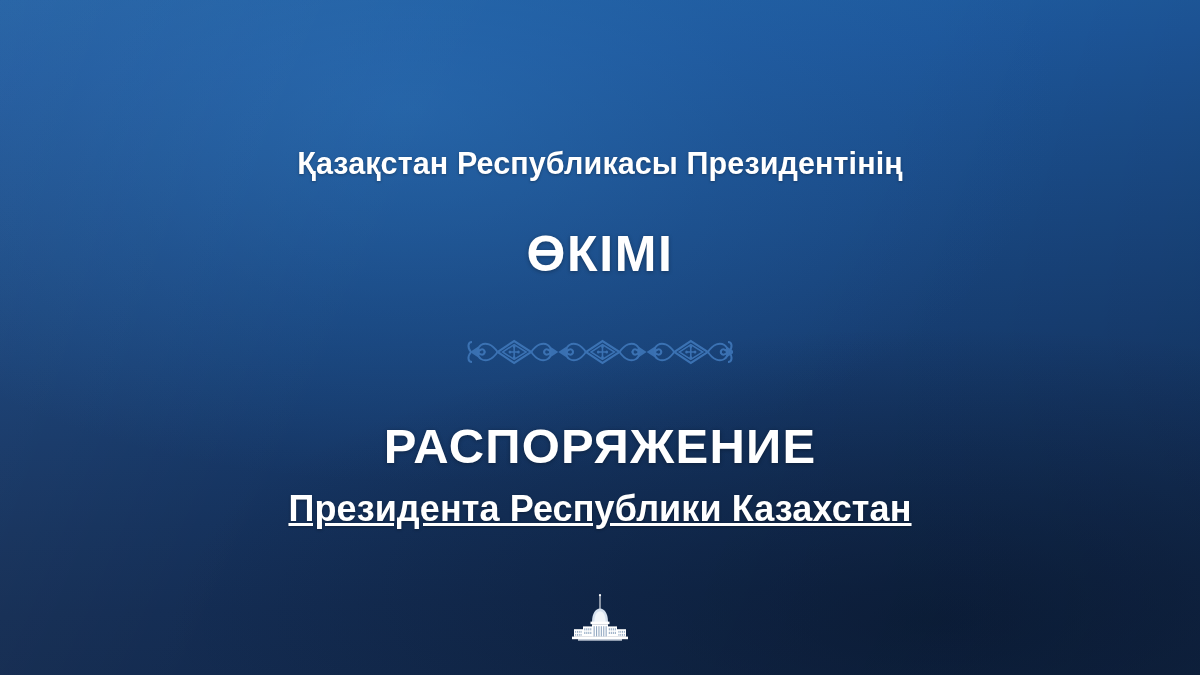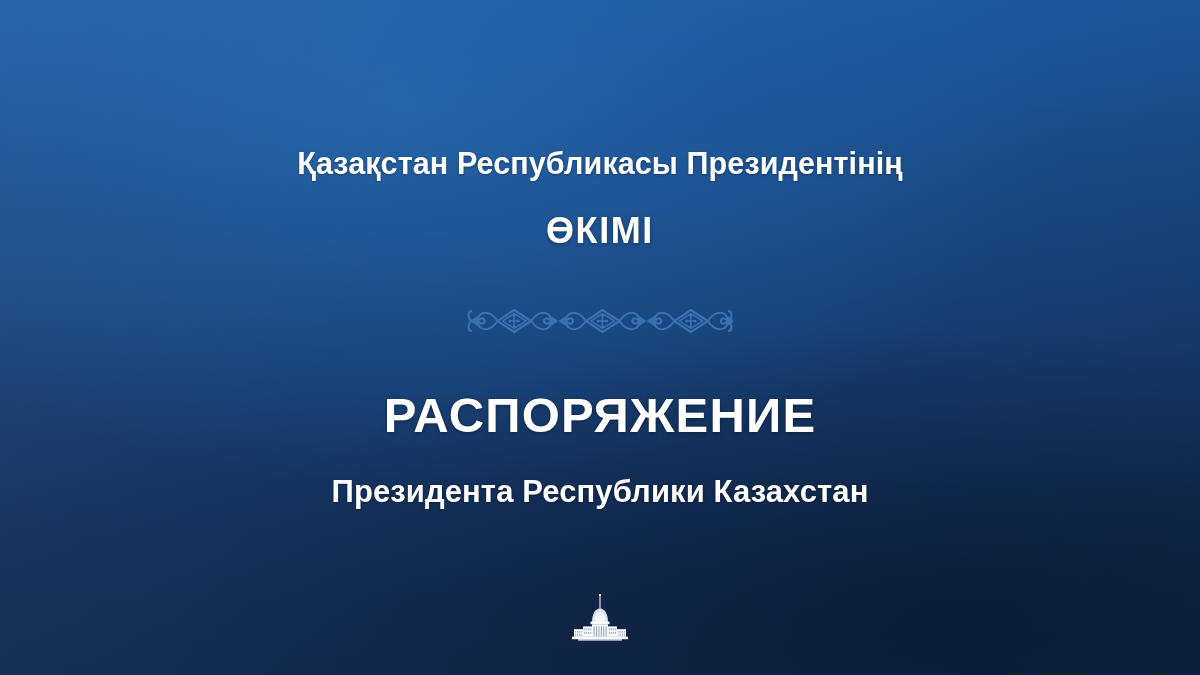--- a/index.html
+++ b/index.html
@@ -68,25 +68,25 @@
     font-size:30.5px;
     font-weight:bold;
     letter-spacing:0.1px;
     line-height:1.18;
     white-space:nowrap;
     text-shadow:0 1px 3px rgba(0,0,0,0.30);
   }
 
   .kz-title {
     color:#ffffff;
-    font-size:36px;
+    font-size:50px;
     font-weight:bold;
     letter-spacing:1.6px;
     line-height:1.1;
-    margin-top:11px;
+    margin-top:27px;
     white-space:nowrap;
     text-shadow:0 1px 4px rgba(0,0,0,0.32);
   }
 
   
   .ornament {
     margin-top:48px;
     width:266px;
     height:44px;
     display:block;
@@ -107,27 +107,28 @@
     font-weight:bold;
     letter-spacing:1.2px;
     line-height:1.1;
     white-space:nowrap;
     text-shadow:0 1px 4px rgba(0,0,0,0.32);
     text-align:right;
   }
 
   .ru-line {
     color:#ffffff;
-    font-size:31px;
+    font-size:36px;
     font-weight:bold;
     letter-spacing:0.1px;
     line-height:1.18;
-    margin-top:32px;
+    margin-top:14px;
     white-space:nowrap;
     text-shadow:0 1px 3px rgba(0,0,0,0.30);
+    text-decoration:underline;
   }
 
   
   .emblem-wrap {
     position:absolute;
     left:0;
     right:0;
     bottom:31px;
     display:flex;
     justify-content:center;

